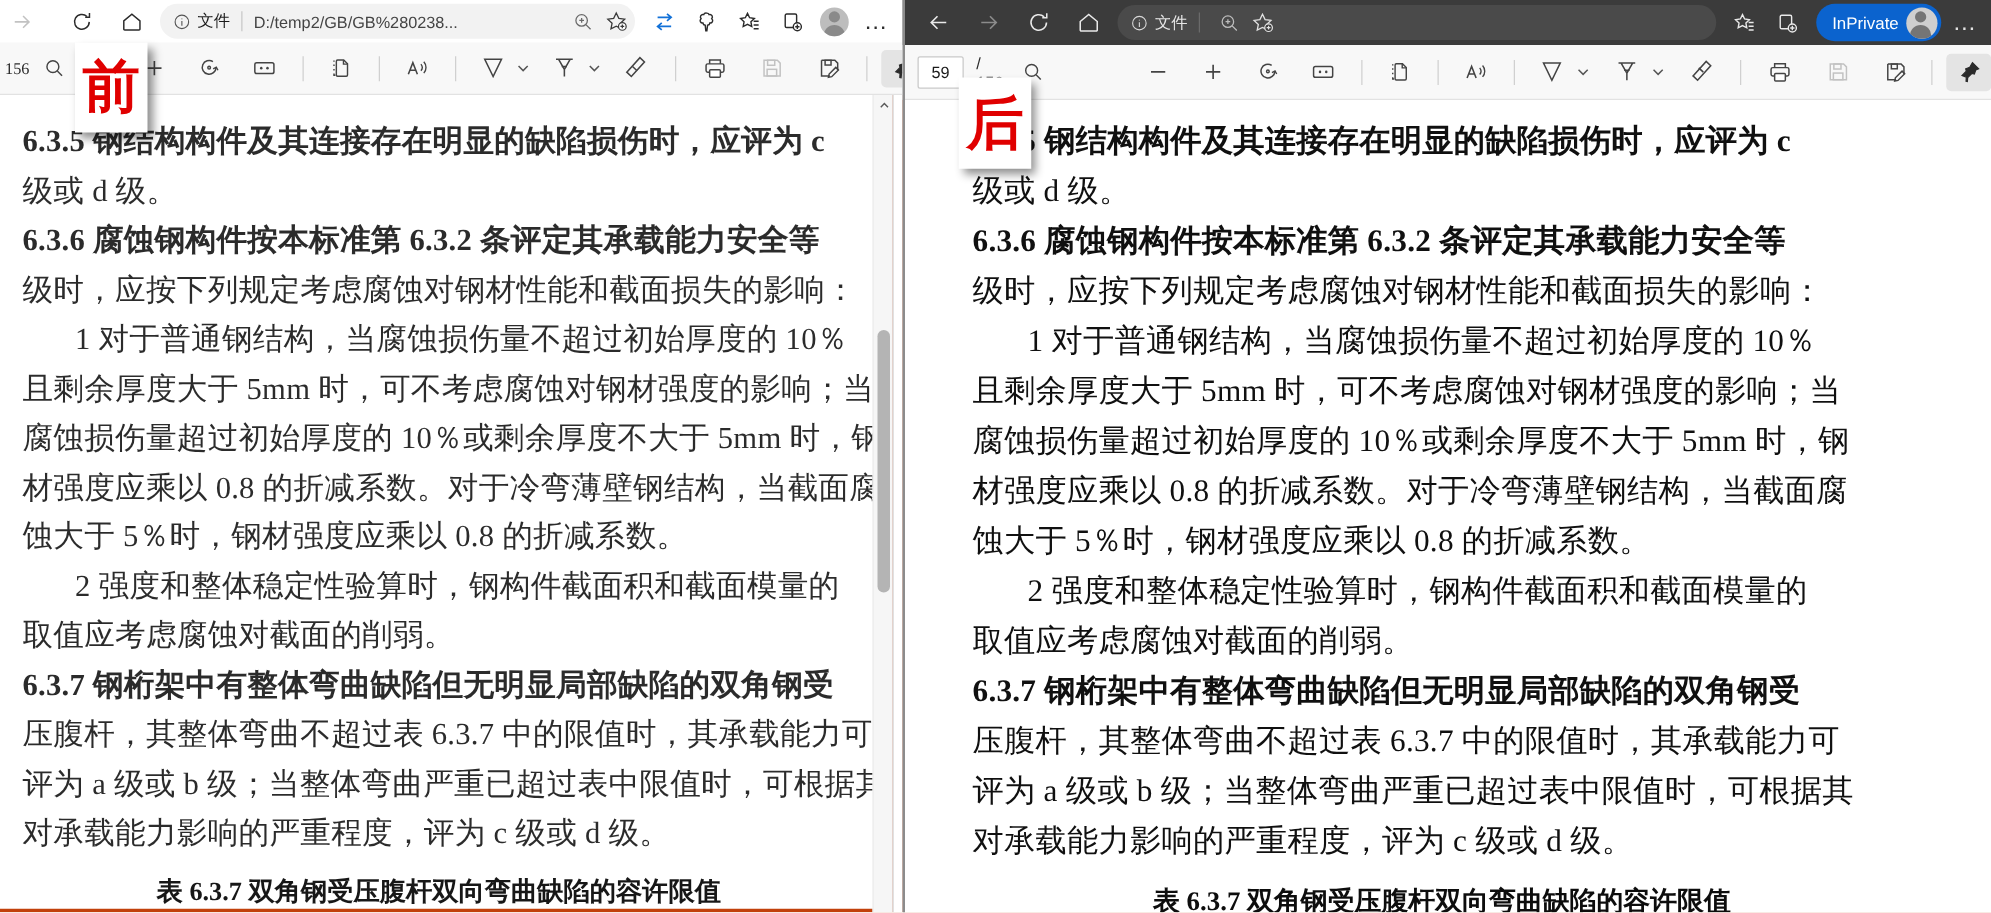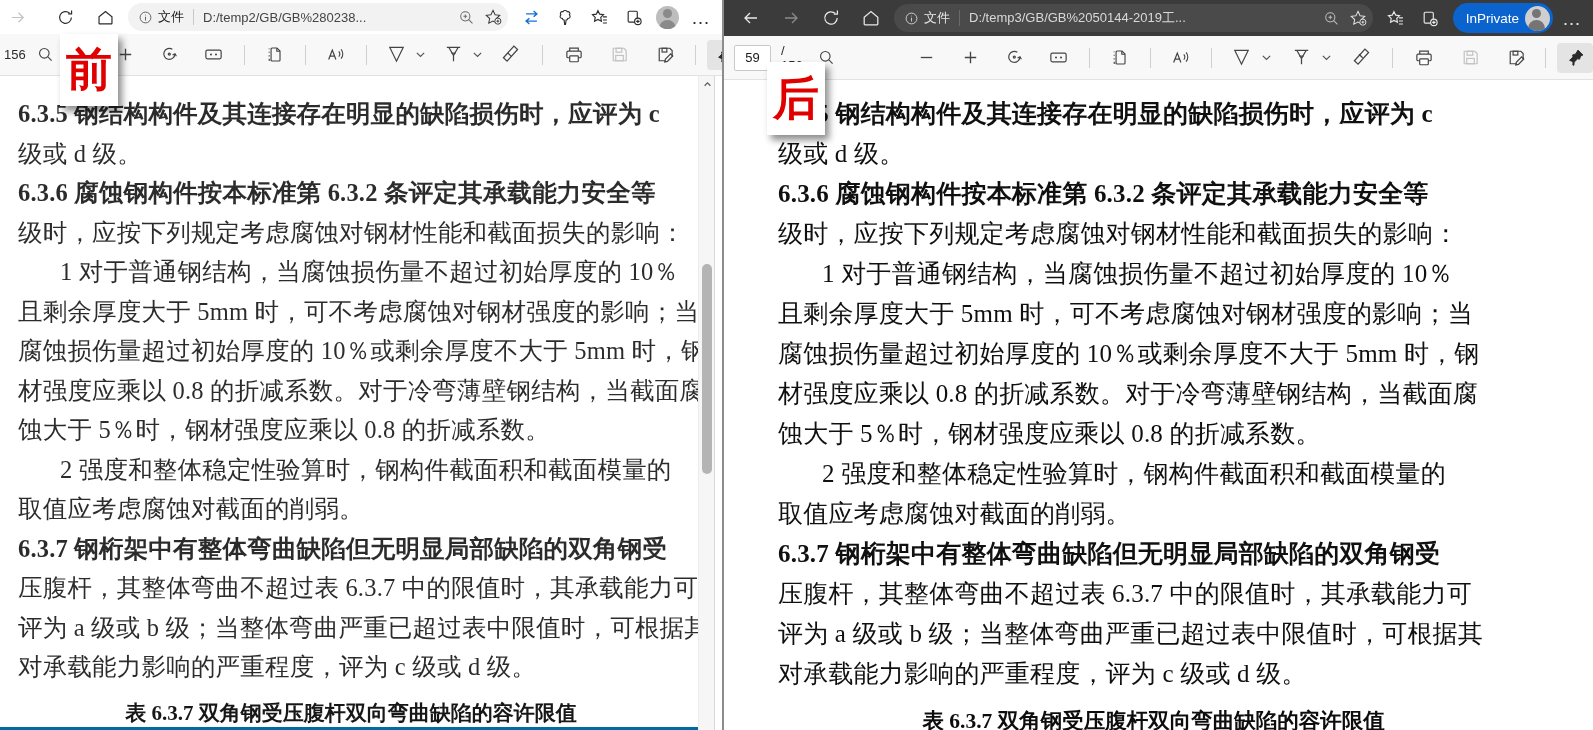--- a/index.html
+++ b/index.html
@@ -61,21 +61,21 @@
   .pg-input { width:48px; height:26px; border:1px solid #c9c9c9; background:#fff;
      border-radius:2px; display:flex; align-items:center; justify-content:center;
      font-size:13px; color:#1b1b1b; }
   .tbtn { width:36px; height:30px; display:flex; align-items:center;
      justify-content:center; border-radius:4px; flex:0 0 auto; }
   .tbtn.active { background:#e4e4e4; }
   .tsep { width:1px; height:20px; background:#d0d0d0; flex:0 0 auto; }
   .caret { width:18px; display:flex; align-items:center; justify-content:center; }
 
   
-  .pdfarea { position:relative; background:#0369a1; overflow:hidden;padding-left:24px; }
+  .pdfarea { position:relative; background:#c2410c; overflow:hidden;padding-left:24px; }
   .page-light { position:absolute; left:0; top:0; width:706px; background:#fff; }
   .doc-text { color:#1b1b1b; }
   .para { font-family:"Liberation Serif", serif; }
 
   
   .vscroll { position:absolute; right:0; width:16px; background:#f6f6f6;
      border-left:1px solid #ececec; }
   .vthumb { position:absolute; left:3px; width:10px; background:#b4b4b4;
      border-radius:5px; }
   .sc-arrow { position:absolute; left:0; width:16px; height:16px; display:flex;
@@ -170,21 +170,21 @@
       </div>
       <div class="navbtn">
         <div class="avatar"></div>
       </div>
       <div class="navbtn">
         <span class="dots">…</span>
       </div>
     </div>
 
     <div class="pdftool-light">
-      <span class="pg-total" style="margin-left:4px;">156</span>
+      <span class="pg-total" style="margin-left:4px;font-family:Liberation Serif, serif;">156</span>
       <div class="tbtn" style="margin-left:2px;">
         <svg width="17" height="17" viewBox="0 0 20 20" fill="none" stroke="#444" stroke-width="1.35">
           <circle cx="8.6" cy="8.6" r="5.6"></circle>
             <path d="M12.8 12.8 17.2 17.2"></path>
           </svg>
       </div>
 
       <div style="width:68px;"></div>
 
       <div class="tbtn">
@@ -351,21 +351,20 @@
           </svg>
       </div>
 
       <div class="urlbox-dark">
         <svg width="15" height="15" viewBox="0 0 20 20" fill="none" stroke="#d8d8d8" stroke-width="1.2">
           <circle cx="10" cy="10" r="7.2"></circle>
             <path d="M10 9v5M10 6.3v.9"></path>
           </svg>
         <span class="url-label dk">文件</span>
         <span class="url-sep dk"></span>
-        <span class="url-text dk">D:/temp3/GB/GB%2050144-2019工...</span>
         <span class="url-icon">
           <svg width="17" height="17" viewBox="0 0 20 20" fill="none" stroke="#bdbdbd" stroke-width="1.2">
             <circle cx="8.6" cy="8.6" r="5.4"></circle>
               <path d="M12.6 12.6 17 17M6.4 8.6h4.4M8.6 6.4v4.4"></path>
             </svg>
         </span>
         <span class="url-icon" style="margin-left:9px;">
           <svg width="18" height="18" viewBox="0 0 20 20" fill="none" stroke="#e2e2e2" stroke-width="1.15">
             <path d="M10 2.6l2.3 4.8 5.2.7-3.8 3.6 1 5.1L10 14.4 5.3 16.8l1-5.1L2.5 8.1l5.2-.7z"></path>
             <circle cx="15.4" cy="14.6" r="3.4" fill="#3b3b3b" stroke="#e2e2e2" stroke-width="1.1"></circle>

